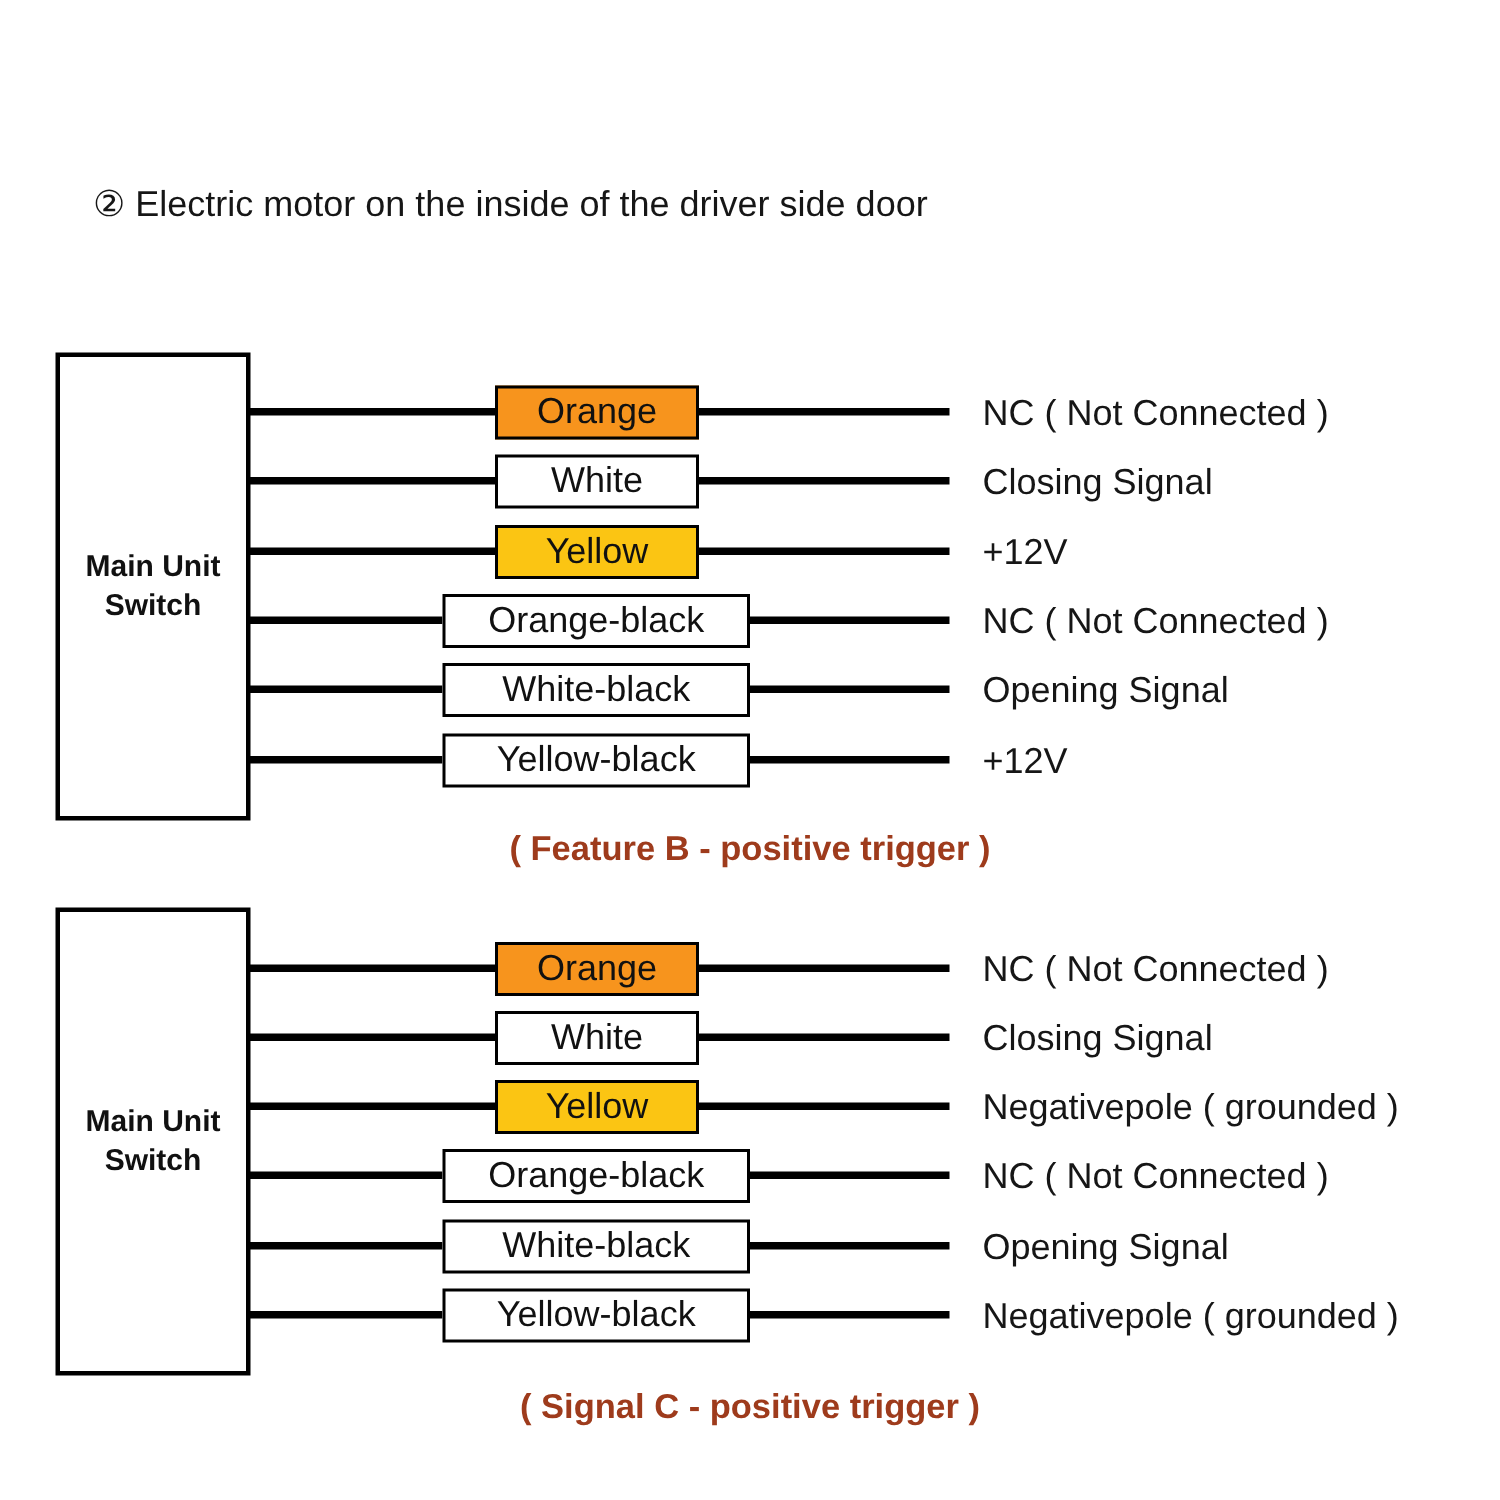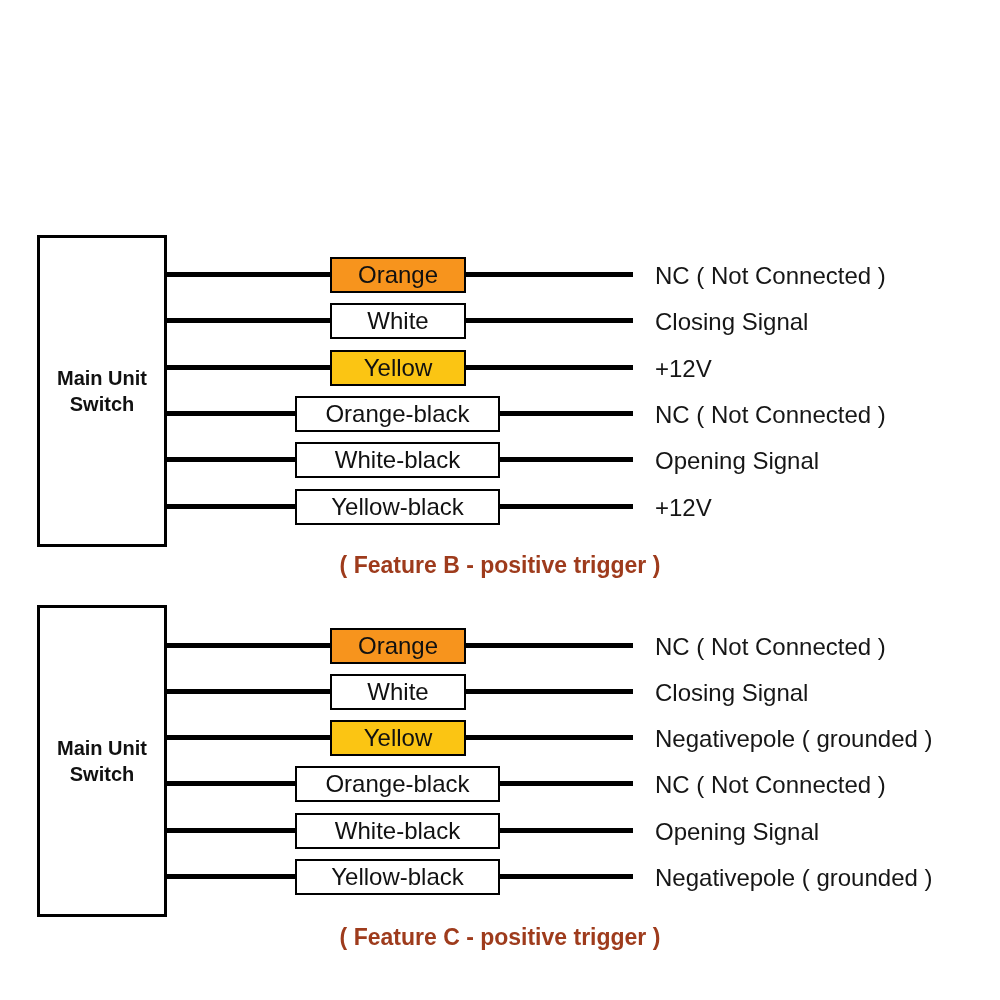--- a/index.html
+++ b/index.html
@@ -89,20 +89,21 @@
     font-weight: bold;
     white-space: nowrap;
   }
 </style>
 </head>
 <body>
 
 <div id="canvas">
 
   <div class="intro">
+    <div>② Electric motor on the inside of the driver side door</div>
   </div>
 
   <div class="mainbox" style="top:235px">
     <div>Main Unit</div>
     <div>Switch</div>
   </div>
 
   <div class="wire" style="top:272px;left:165px;width:165px"></div>
   <div class="wbox" style="top: 257px; left: 330px; width: 136px; background-color: rgb(247, 148, 29);">
       <span>Orange</span>
@@ -187,15 +188,15 @@
   <div class="wire" style="top:828px;left:498px;width:135px"></div>
   <div class="sig" style="top:832px">Opening Signal</div>
 
   <div class="wire" style="top:874px;left:165px;width:130px"></div>
   <div class="wbox" style="top: 859px; left: 295px; width: 205px; background-color: rgb(255, 255, 255);">
       <span>Yellow-black</span>
     </div>
   <div class="wire" style="top:874px;left:498px;width:135px"></div>
   <div class="sig" style="top:878px">Negativepole ( grounded )</div>
 
-  <div class="caption" style="top: 924px; color: rgb(158, 59, 28);">( Feature C - positive trigger )</div>
+  <div class="caption" style="top: 924px; color: rgb(158, 59, 28);">( Signal C - positive trigger )</div>
 
 </div>
 
 </body></html>

